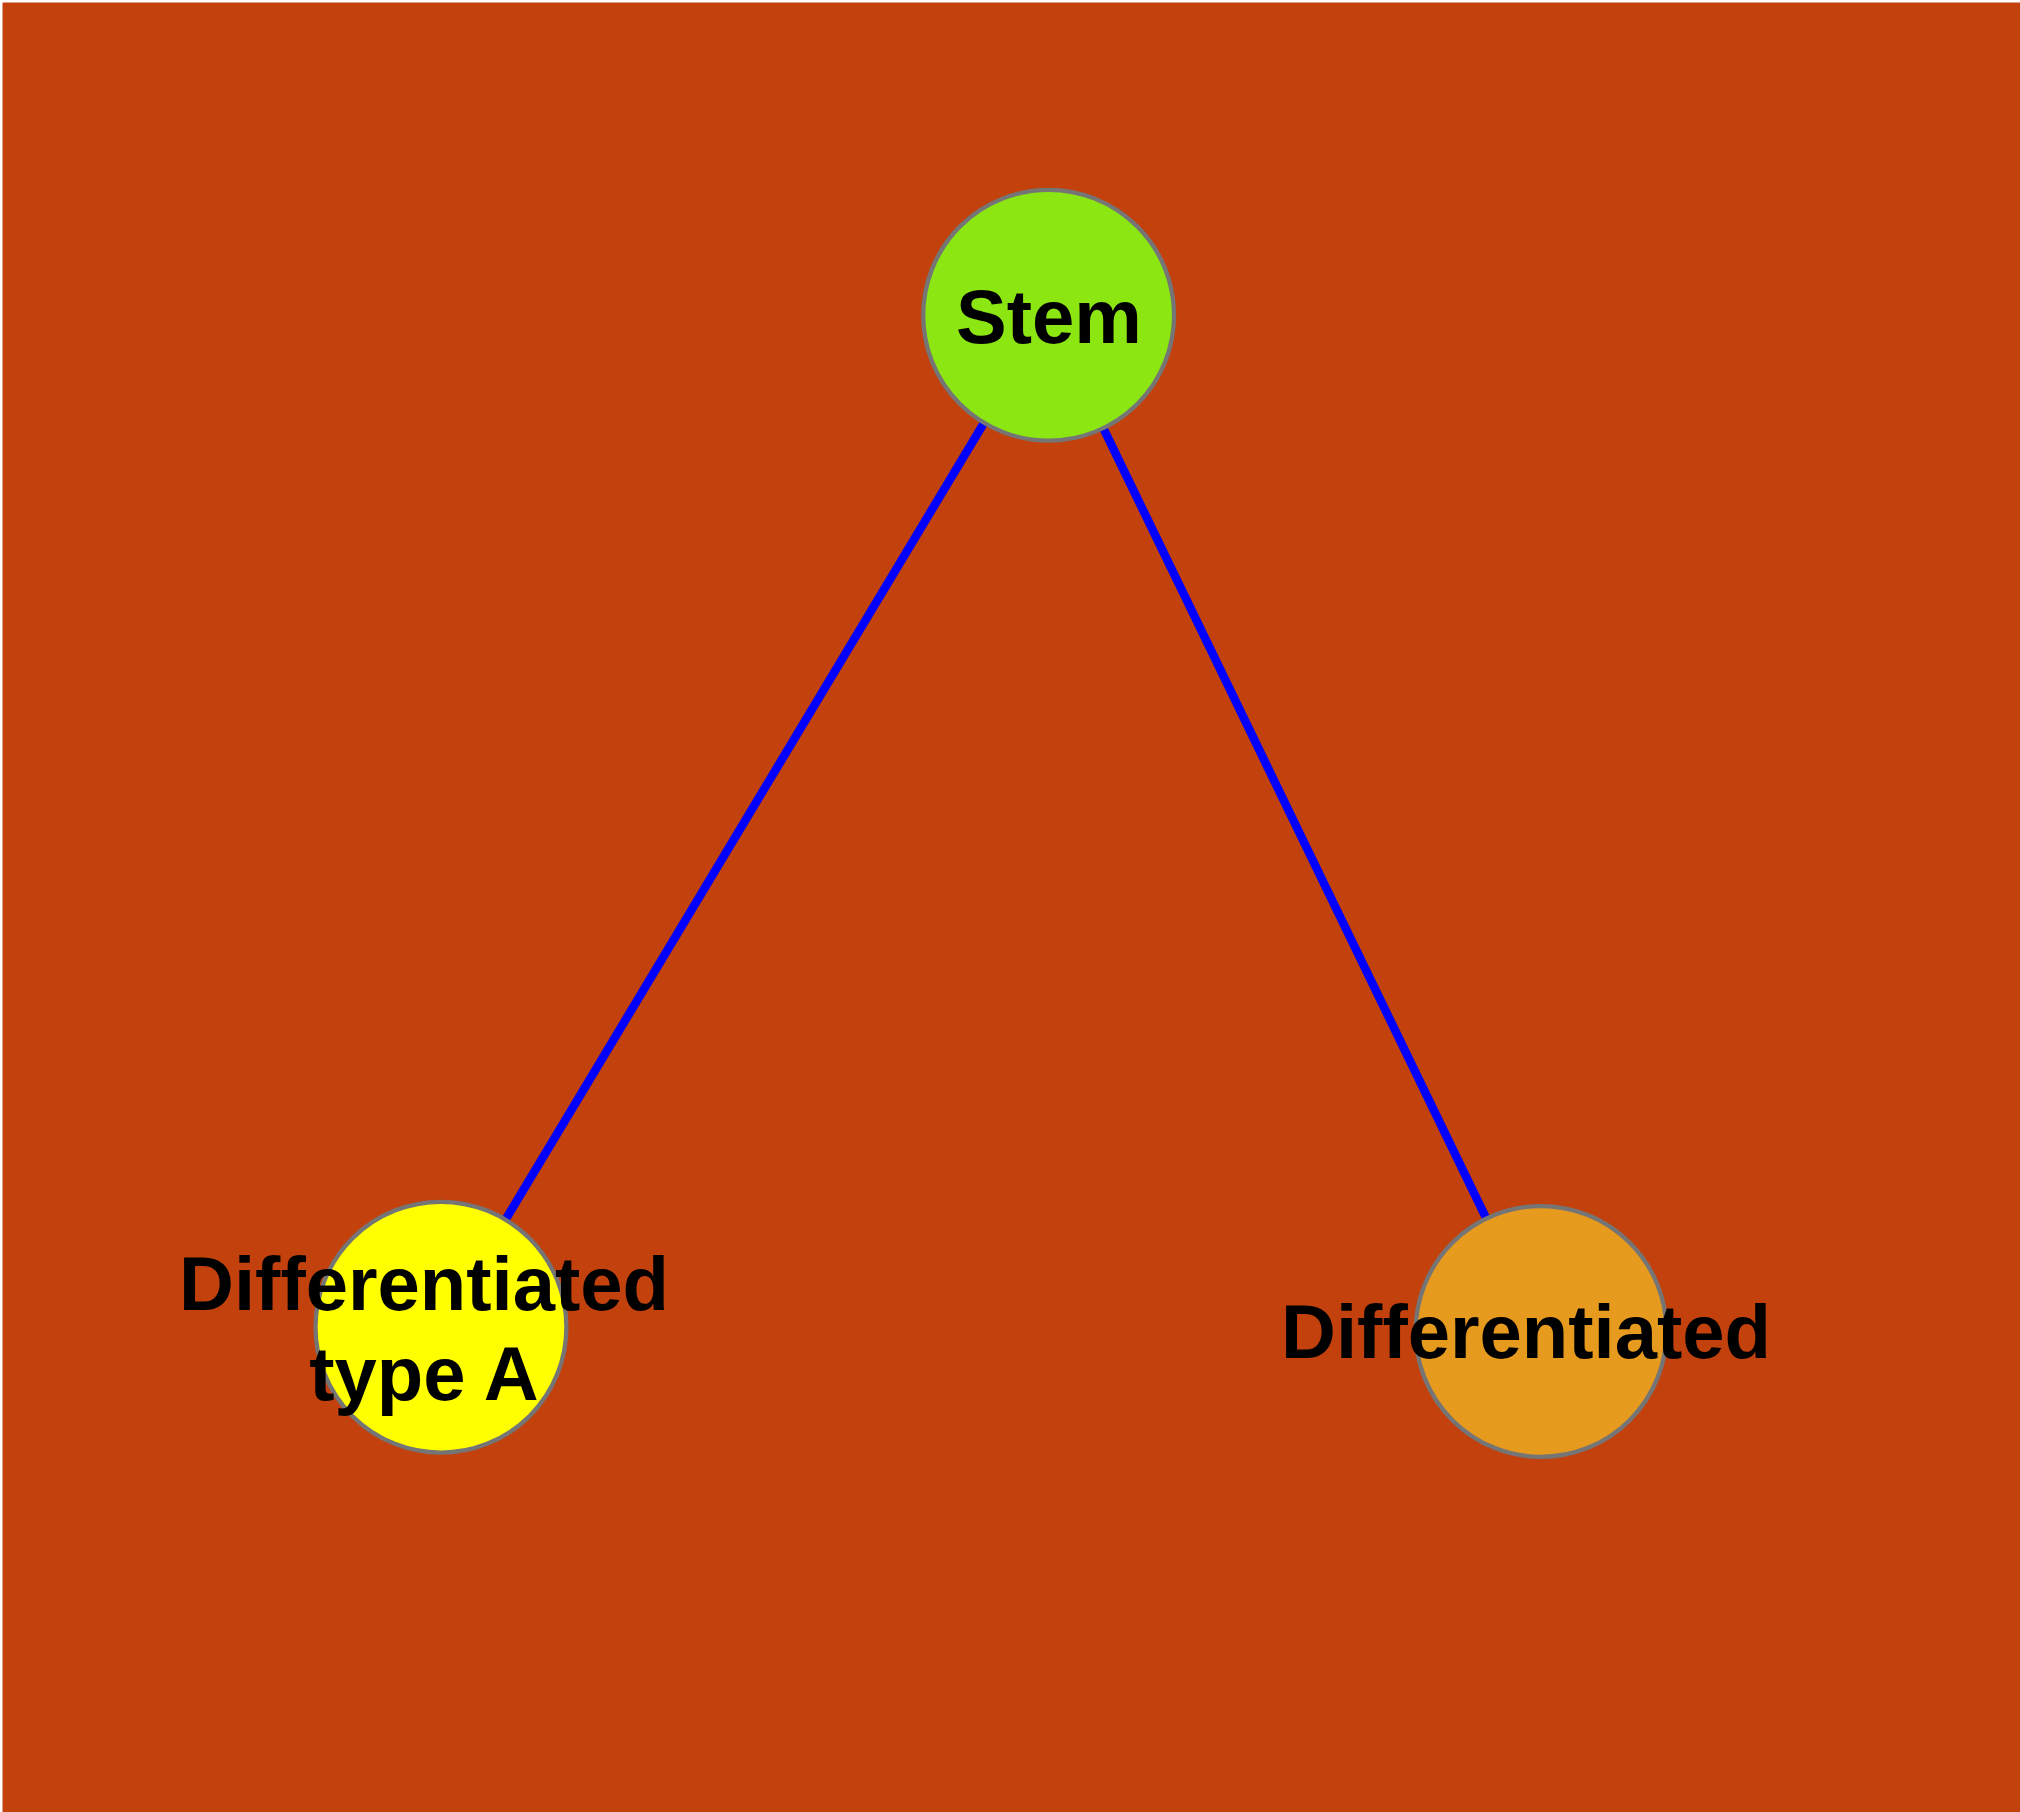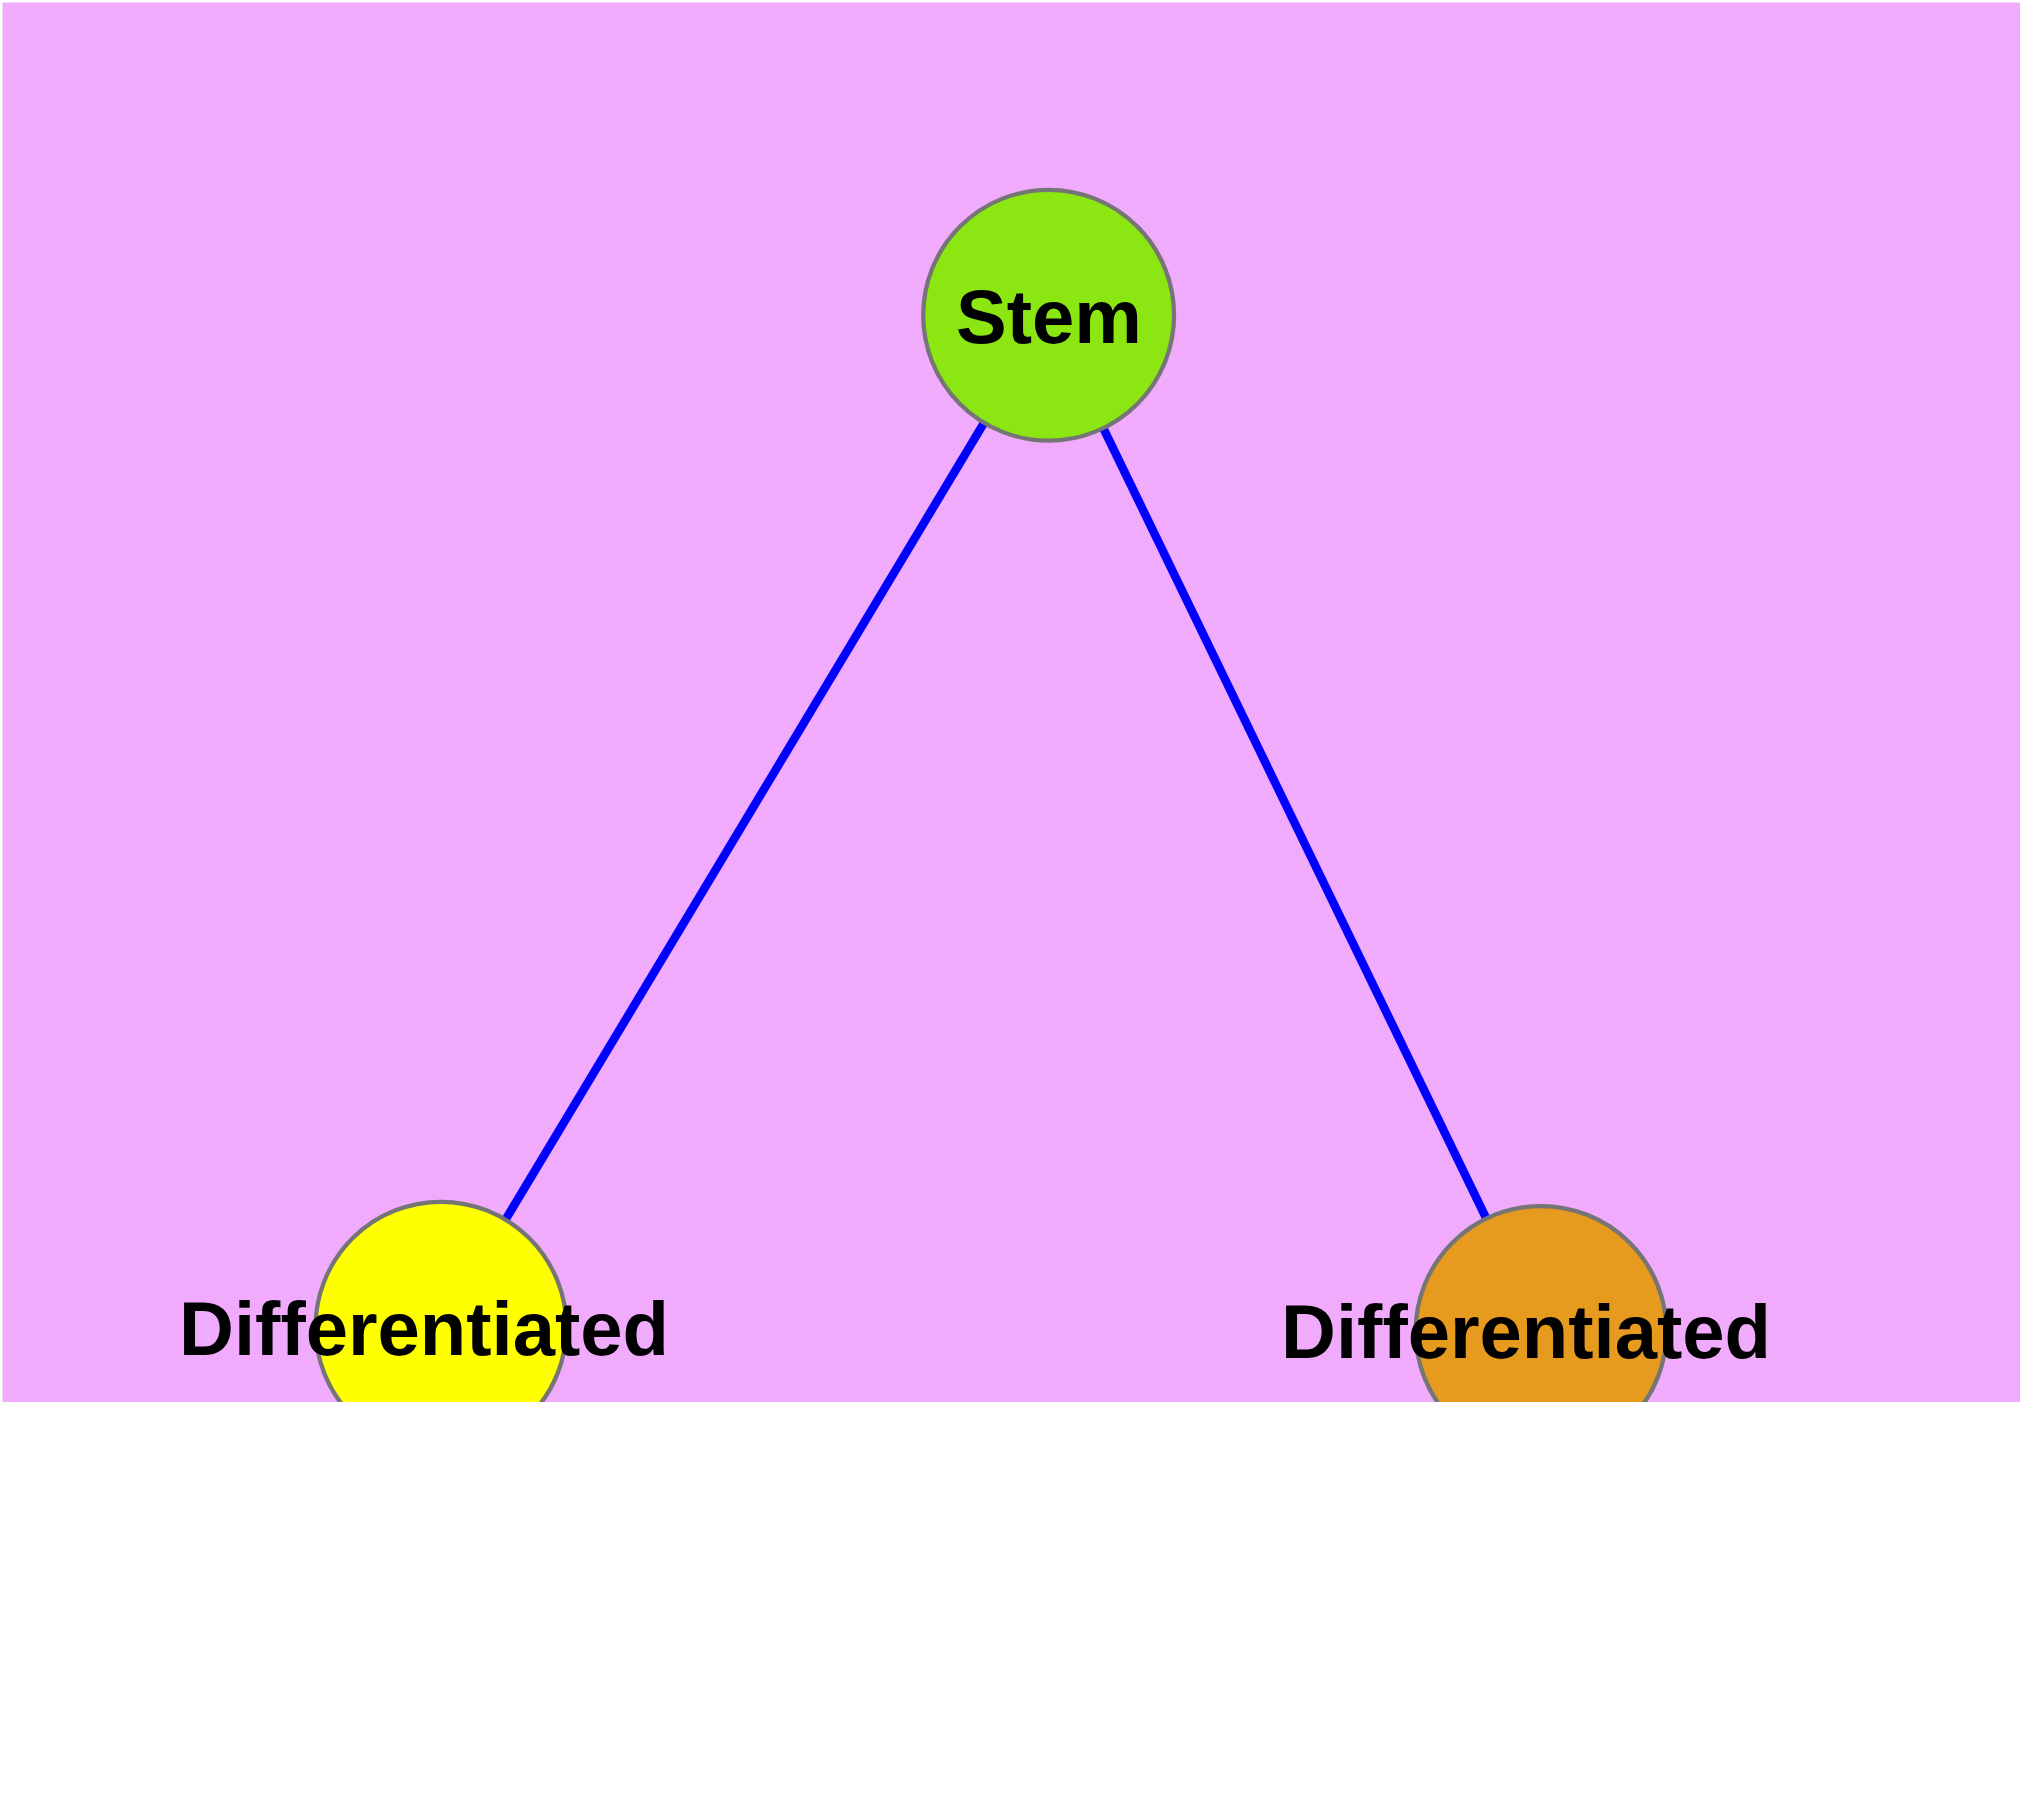--- a/index.html
+++ b/index.html
@@ -3,22 +3,22 @@
 <meta charset="utf-8">
 <style>
   html, body {
     margin: 0;
     padding: 0;
     background: #ffffff;
   }
   .canvas {
     position: relative;
     width: 2021px;
-    height: 1402px;
-    background: #f0abfc;
+    height: 1812px;
+    background: #c2410c;
     
     box-shadow: inset 0 2.5px 0 #ffffff, inset 2.5px 0 0 #ffffff;
     overflow: hidden;
     font-family: "Liberation Sans", sans-serif;
   }
   .graph-svg {
     position: absolute;
     left: 0;
     top: 0;
     display: block;
@@ -57,20 +57,21 @@
     <circle class="node-circle" cx="520" cy="1566" r="148" fill="#FFFF00" stroke="#757575"></circle>
     <circle class="node-circle" cx="1818" cy="1571" r="148" fill="#E69A1E" stroke="#757575"></circle>
   </svg>
 
   <div class="node-label" style="left:1049px; top:317px;">
     <span class="label-line">Stem</span>
   </div>
 
   <div class="node-label" style="left:424px; top:1329px;">
     <span class="label-line">Differentiated</span>
+    <span class="label-line">type A</span>
   </div>
 
   <div class="node-label" style="left:1526px; top:1332px;">
     <span class="label-line">Differentiated</span>
   </div>
 
 </div>
 
 
 </body></html>

